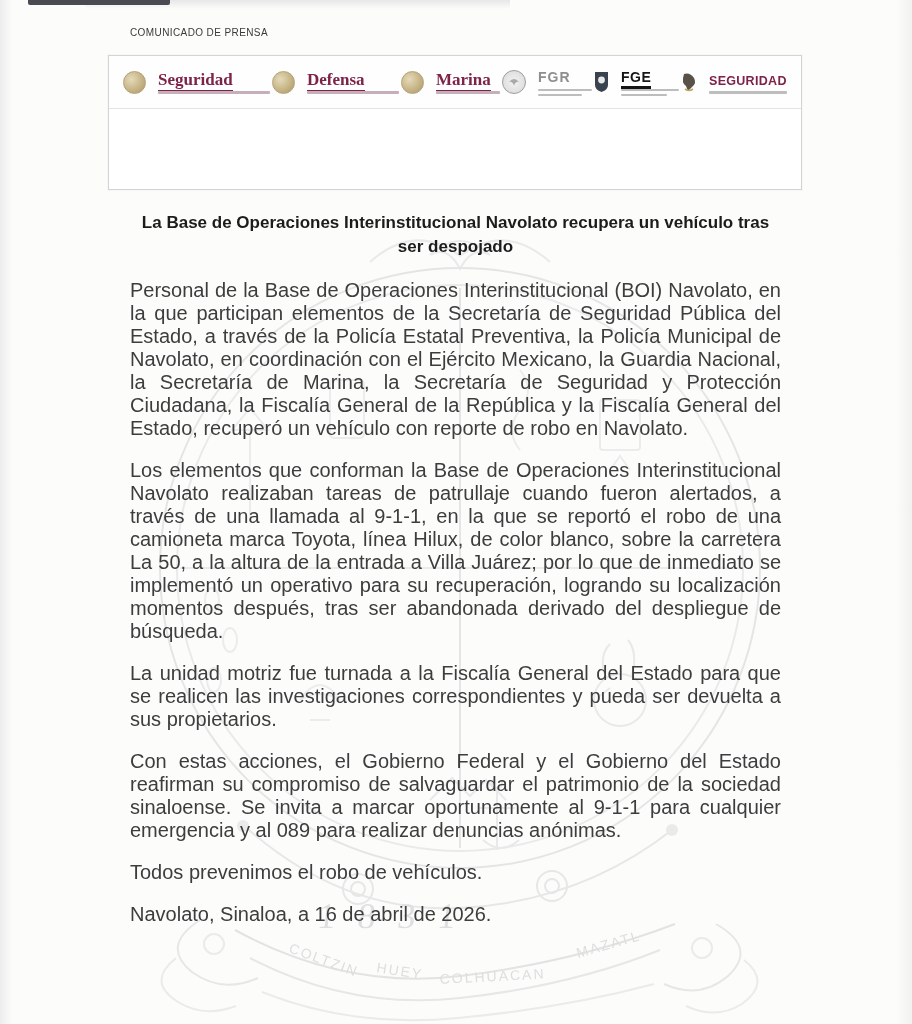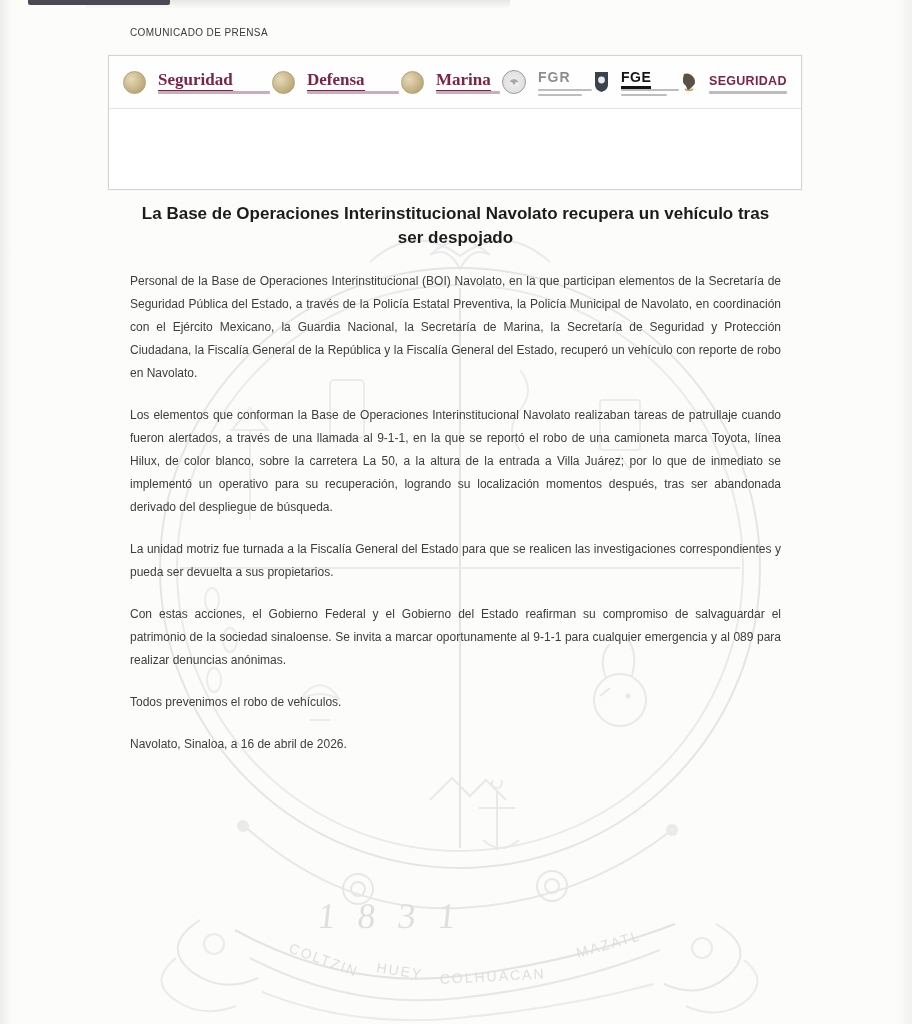--- a/index.html
+++ b/index.html
@@ -45,24 +45,24 @@
   .seg2-name{font-size:12.5px;font-weight:900;letter-spacing:.3px;color:#7d2248;line-height:13px;}
 
   
   .banner{position:relative;height:79px;background:#fff;overflow:hidden;}
   .banner-title{position:absolute;left:17px;top:50%;transform:translateY(-50%) scaleX(.59);
     transform-origin:left center;white-space:nowrap;
     font-size:41px;font-weight:bold;letter-spacing:-.5px;color:#474747;}
   .banner-flag{position:absolute;right:0;top:0;height:100%;width:48px;}
 
   
-  .content{position:absolute;left:130px;top:202px;width:651px;z-index:2;}
+  .content{position:absolute;left:130px;top:211px;width:651px;z-index:2;}
   .doc-title{font-size:17px;font-weight:bold;line-height:24px;text-align:center;
     color:#1c1c1c;margin:0 0 20px 0;}
-  .content p{font-size:12px;line-height:23px;text-align:justify;color:#3d3d3d;margin:0 0 19px 0;}
+  .content p{font-size:20px;line-height:23px;text-align:justify;color:#3d3d3d;margin:0 0 19px 0;}
   .content p.single{text-align:left;}
 
   
   .watermark{position:absolute;left:0;top:0;width:912px;height:1024px;z-index:1;pointer-events:none;}
 </style>
 </head>
 <body>
 
 <div class="photo-edge-left"></div>
 <div class="photo-edge-right"></div>

